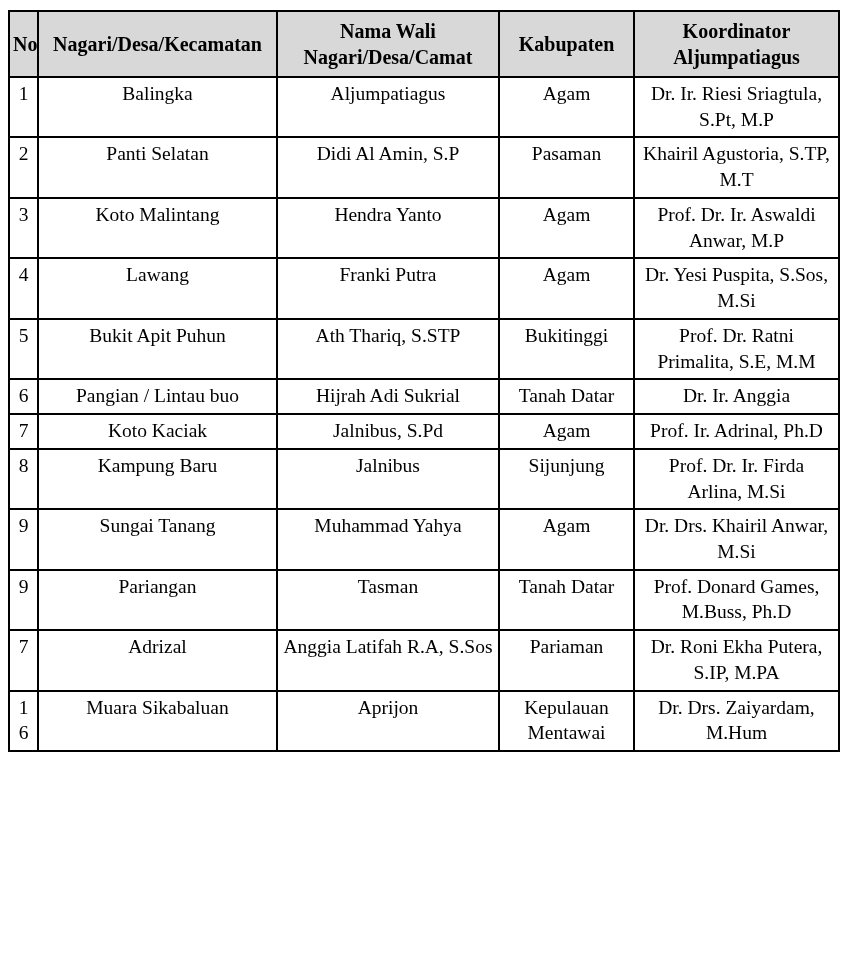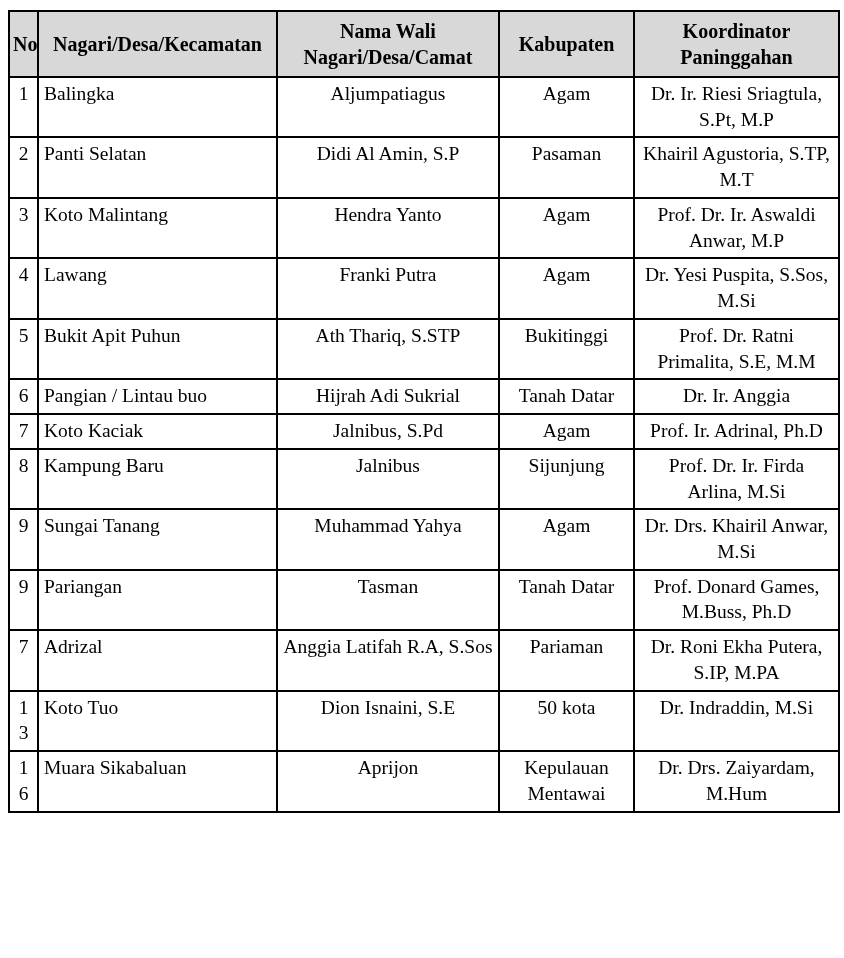--- a/index.html
+++ b/index.html
@@ -36,21 +36,21 @@
     height: 50px;
   }
   .doc-table td {
     font-size: 19.5px;
     line-height: 1.32;
     padding: 3px 5px 4px 5px;
     vertical-align: top;
     text-align: center;
     word-wrap: break-word;
   }
-  td.col-nagari { text-align: left; }
+  td.col-nagari { text-align: center; }
   col.col-no         { width: 29px; }
   col.col-nagari     { width: 239px; }
   col.col-wali       { width: 222px; }
   col.col-kabupaten  { width: 135px; }
   col.col-koordinator{ width: 205px; }
 </style>
 </head>
 <body>
 
 <div class="sheet">
@@ -61,21 +61,21 @@
       <col class="col-wali">
       <col class="col-kabupaten">
       <col class="col-koordinator">
     </colgroup>
     <thead>
       <tr id="header-row">
           <th>No</th>
           <th>Nagari/Desa/Kecamatan</th>
           <th>Nama Wali Nagari/Desa/Camat</th>
           <th>Kabupaten</th>
-          <th>Koordinator Paninggahan</th>
+          <th>Koordinator Aljumpatiagus</th>
         </tr>
     </thead>
     <tbody id="table-body">
         <tr>
           <td class="col-no">1</td>
           <td class="col-nagari">Balingka</td>
           <td class="col-wali">Aljumpatiagus</td>
           <td class="col-kabupaten">Agam</td>
           <td class="col-koordinator">Dr. Ir. Riesi Sriagtula, S.Pt, M.P</td>
         </tr>
@@ -143,27 +143,20 @@
           <td class="col-koordinator">Prof. Donard Games, M.Buss, Ph.D</td>
         </tr>
         <tr>
           <td class="col-no">7</td>
           <td class="col-nagari">Adrizal</td>
           <td class="col-wali">Anggia Latifah R.A, S.Sos</td>
           <td class="col-kabupaten">Pariaman</td>
           <td class="col-koordinator">Dr. Roni Ekha Putera, S.IP, M.PA</td>
         </tr>
         <tr>
-          <td class="col-no">13</td>
-          <td class="col-nagari">Koto Tuo</td>
-          <td class="col-wali">Dion Isnaini, S.E</td>
-          <td class="col-kabupaten">50 kota</td>
-          <td class="col-koordinator">Dr. Indraddin, M.Si</td>
-        </tr>
-        <tr>
           <td class="col-no">16</td>
           <td class="col-nagari">Muara Sikabaluan</td>
           <td class="col-wali">Aprijon</td>
           <td class="col-kabupaten">Kepulauan Mentawai</td>
           <td class="col-koordinator">Dr. Drs. Zaiyardam, M.Hum</td>
         </tr>
       </tbody>
   </table>
 </div>
 

